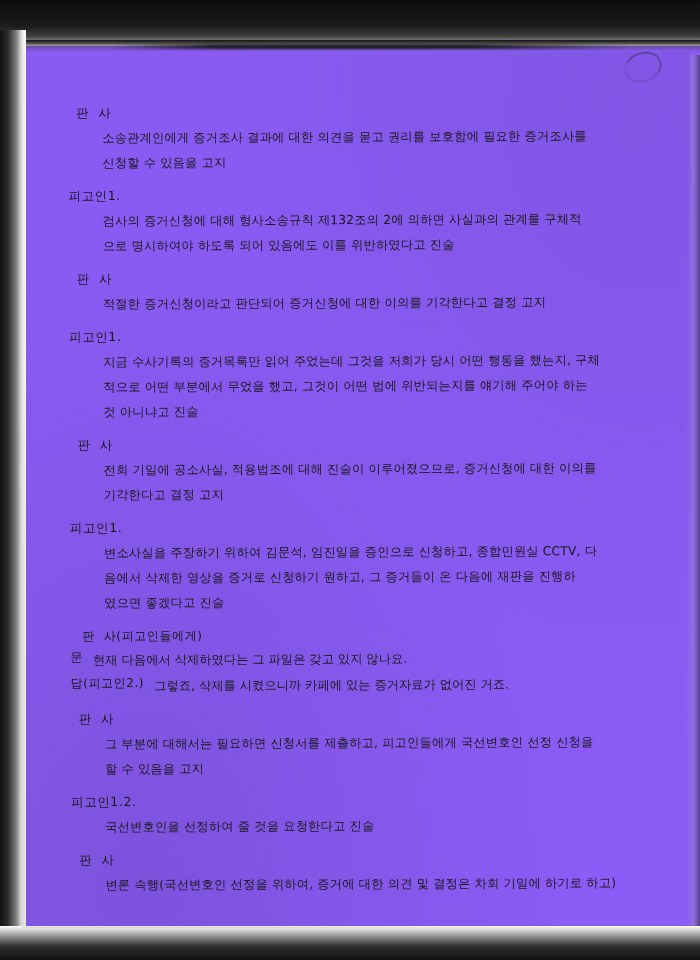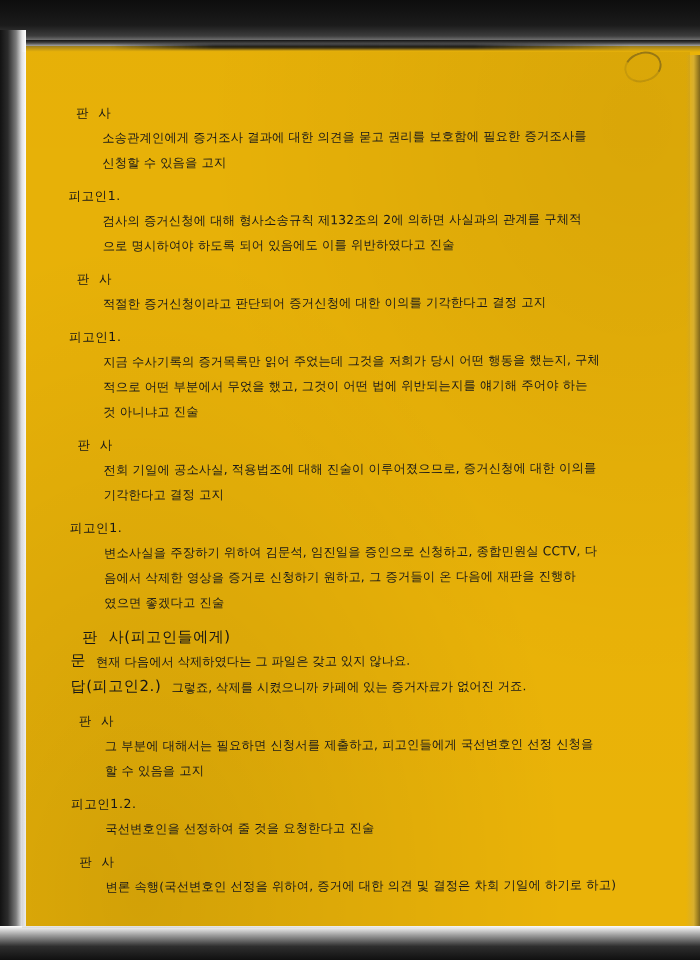--- a/index.html
+++ b/index.html
@@ -12,21 +12,21 @@
     height: 960px;
     overflow: hidden;
     font-family: "DejaVu Sans", sans-serif;
   }
 
   
   .scan {
     position: relative;
     width: 700px;
     height: 960px;
-    background: #eab308;
+    background: #8b5cf6;
     overflow: hidden;
   }
 
   
   .scan-top-shadow {
     position: absolute;
     top: 0;
     left: 0;
     width: 700px;
     height: 46px;
@@ -138,21 +138,21 @@
     white-space: pre-wrap;
   }
 
   
   .row-inline {
     display: flex;
     align-items: flex-start;
     margin-bottom: 4px;
   }
   .row-inline .lbl {
-    font-size: 15px;
+    font-size: 12px;
     letter-spacing: 0.6px;
     color: #161616;
     white-space: pre;
     flex: 0 0 auto;
   }
   .row-inline .txt {
     font-size: 12.3px;
     line-height: 22px;
     color: #191919;
     margin-left: 10px;

